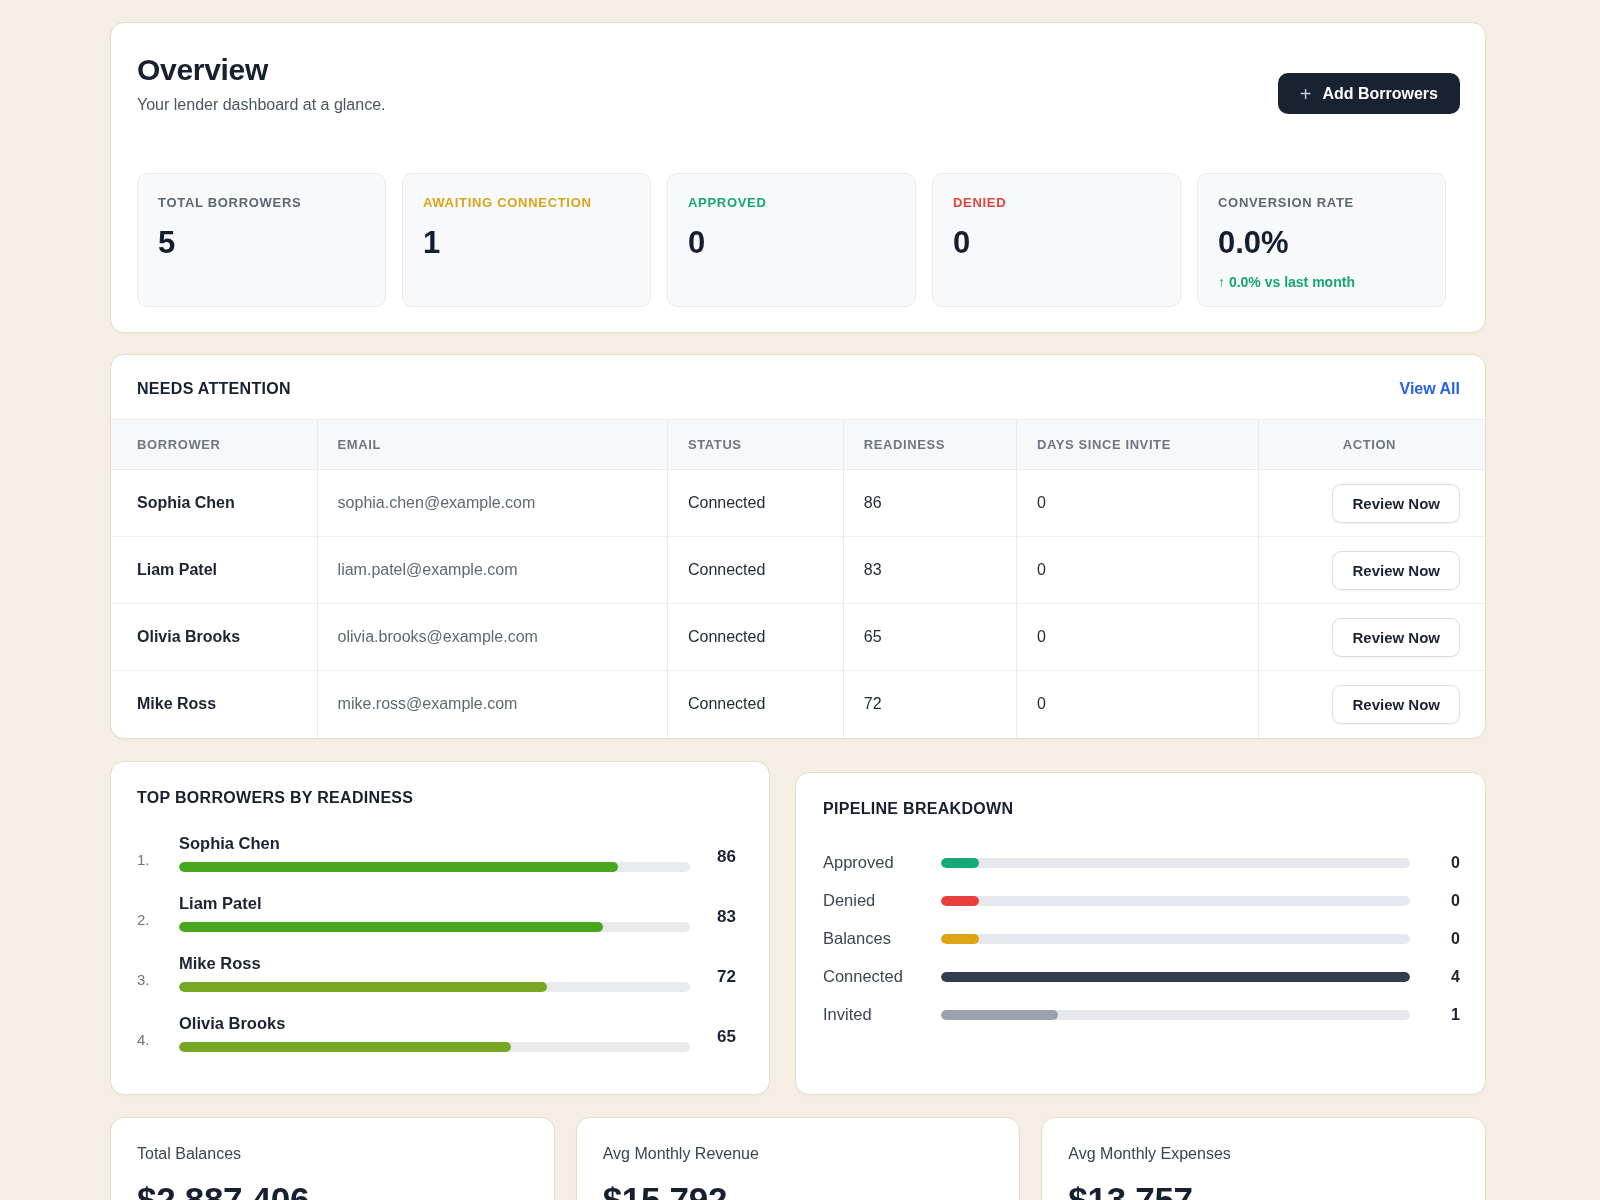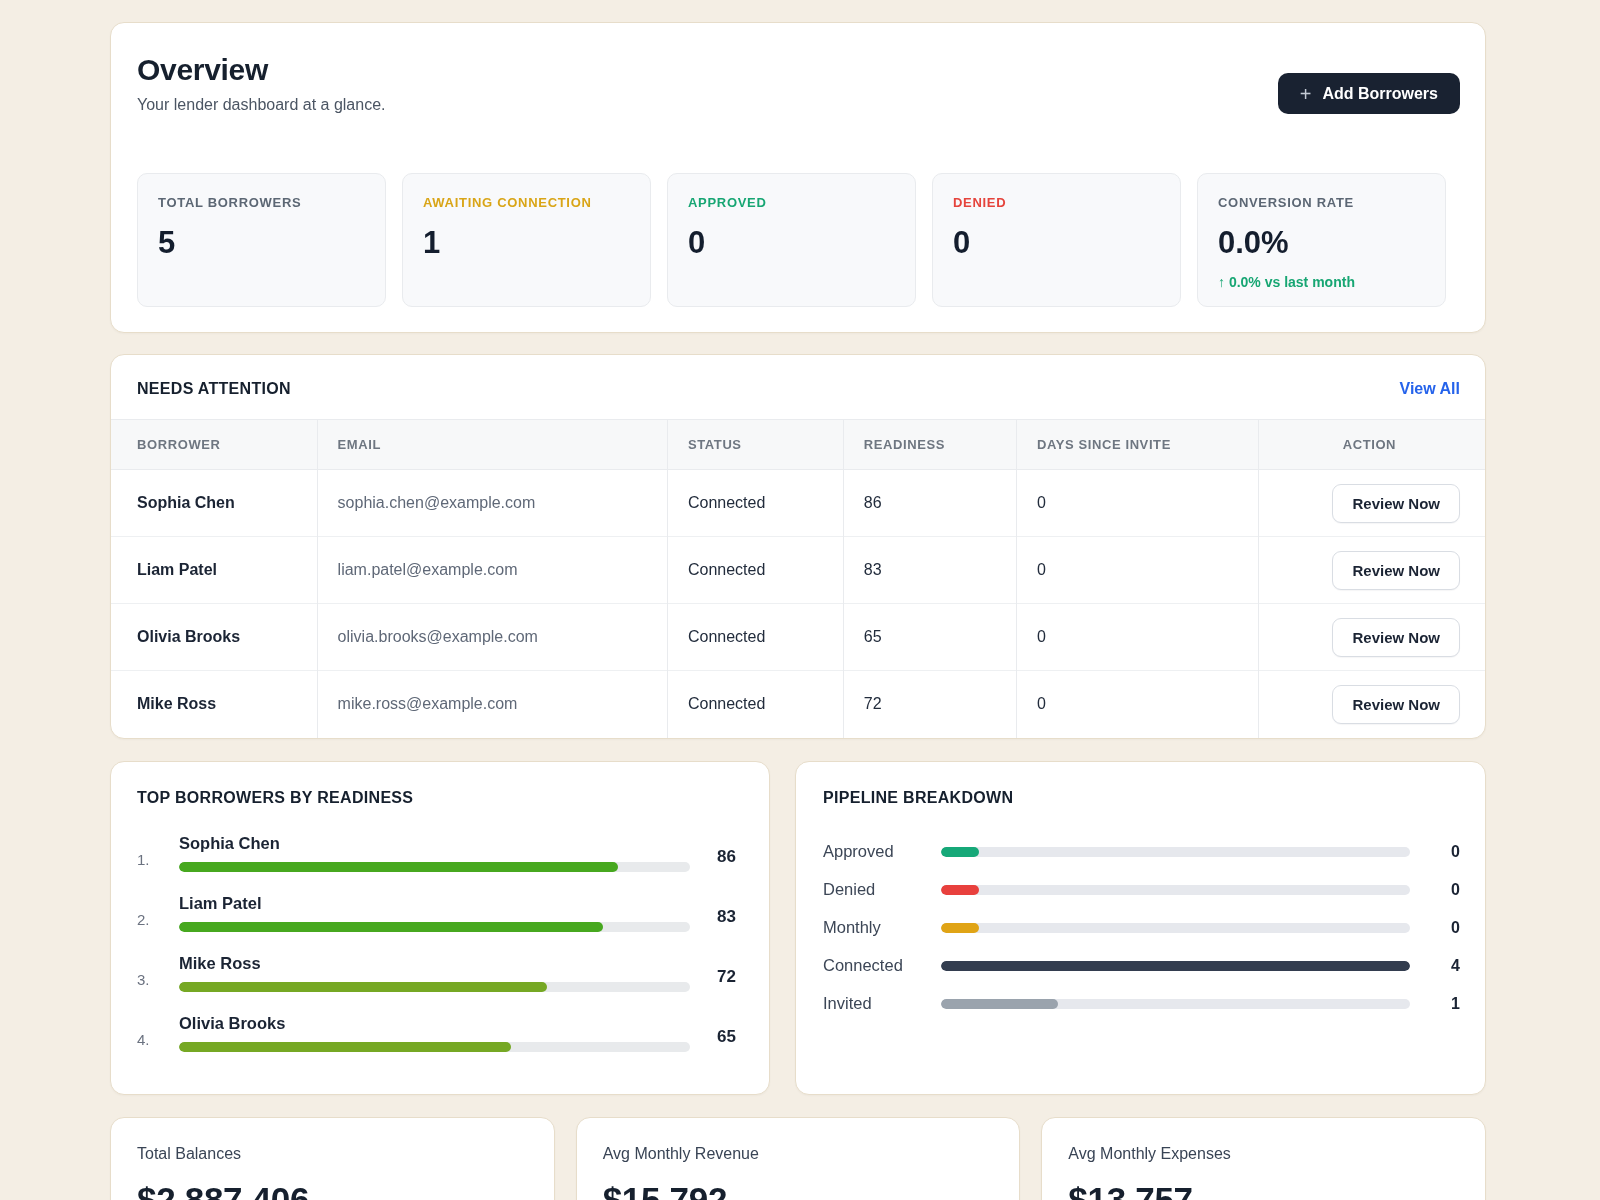--- a/index.html
+++ b/index.html
@@ -68,21 +68,21 @@
   td.c-action { text-align:right; padding-right:25px; }
   .review-btn {
     background:#ffffff; border:1px solid #d9dde3; border-radius:9px;
     padding:10px 19px;
     font-family:"Liberation Sans", sans-serif;
     font-size:15px; font-weight:700; color:#1b2434;
     box-shadow:0 1px 1px rgba(20,30,46,0.04); cursor:pointer;margin-left:8px;
   }
 
   
-  .mid-row { display:flex; gap:25px; margin-bottom:22px; }
+  .mid-row { display:flex; gap:25px; margin-bottom:22px;align-items:flex-end; }
   .top-borrowers { width:660px; min-height:323px; padding:27px 33px 20px 26px; }
   .pipeline { flex:1; min-height:323px; padding:27px 25px 20px 27px; }
 
   .tb-list { margin-top:27px; }
   .tb-item { display:flex; align-items:center; margin-bottom:22px; }
   .tb-rank { width:42px; font-size:15px; color:#6b7280; padding-top:14px; }
   .tb-mid { flex:1; }
   .tb-name { font-size:16.5px; font-weight:700; color:#1b2434; }
   .tb-track { margin-top:9px; height:10px; border-radius:5px; background:#e8eaec; overflow:hidden; }
   .tb-fill { height:100%; border-radius:5px; }
@@ -268,21 +268,21 @@
 
         <div class="pl-row">
           <div class="pl-label">Denied</div>
           <div class="pl-track">
             <div class="pl-fill" style="width: 8%; background: rgb(232, 64, 61);"></div>
           </div>
           <div class="pl-value">0</div>
         </div>
 
         <div class="pl-row">
-          <div class="pl-label">Monthly</div>
+          <div class="pl-label">Balances</div>
           <div class="pl-track">
             <div class="pl-fill" style="width: 8%; background: rgb(224, 164, 22);"></div>
           </div>
           <div class="pl-value">0</div>
         </div>
 
         <div class="pl-row">
           <div class="pl-label">Connected</div>
           <div class="pl-track">
             <div class="pl-fill" style="width: 100%; background: rgb(51, 61, 79);"></div>

